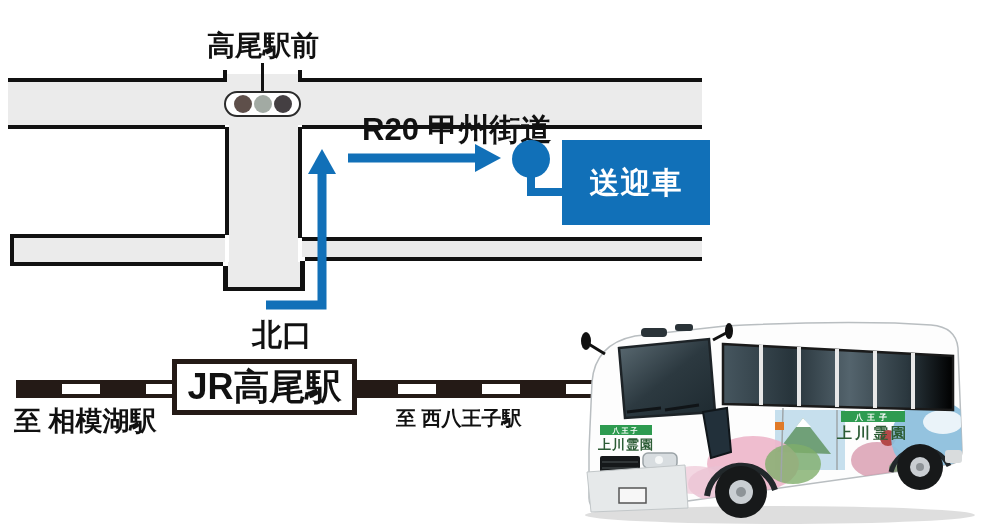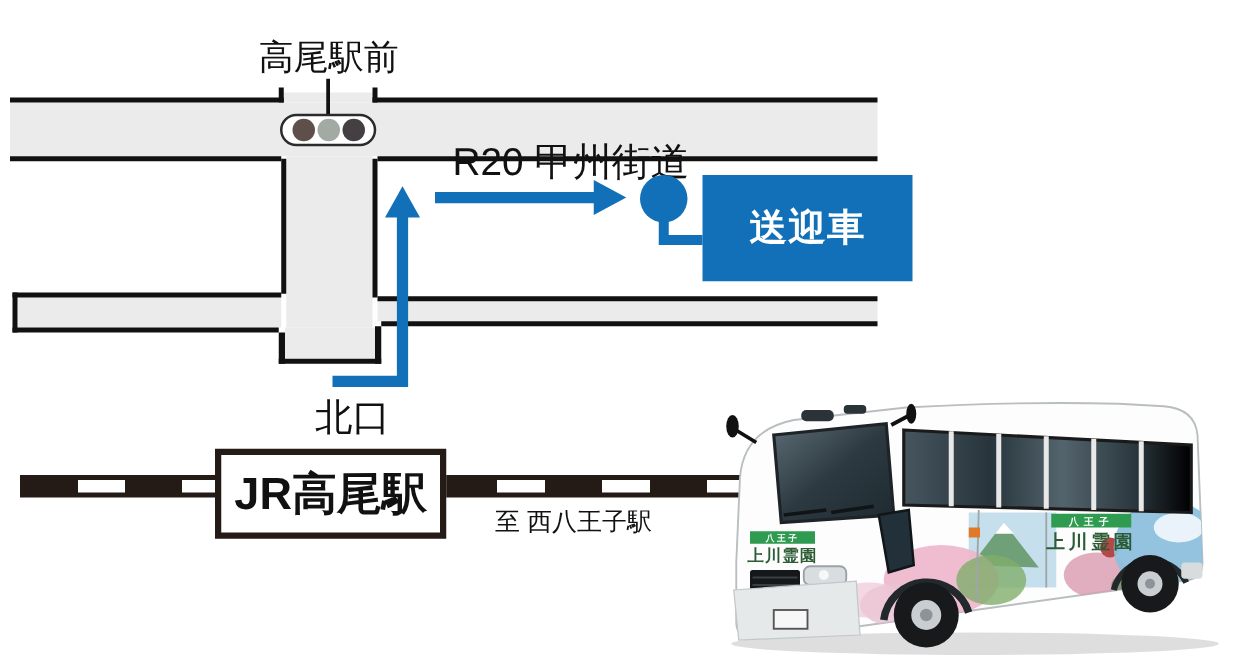--- a/index.html
+++ b/index.html
@@ -16,48 +16,48 @@
   *{margin:0;padding:0;box-sizing:border-box;}
   html,body{background:#fff;}
   .canvas{
     position:relative;width:1000px;height:527px;background:#fff;overflow:hidden;
     font-family:"Liberation Sans","DejaVu Sans",sans-serif;color:var(--line-black);
   }
   .abs{position:absolute;}
   
   .gray{background:var(--road-gray);}
   .bk{background:var(--line-black);}
-  .label{font-weight:400;color:var(--line-black);white-space:nowrap;line-height:1;}
+  .label{font-weight:700;color:var(--line-black);white-space:nowrap;line-height:1;}
   
   .signal{
     left:224px;top:91px;width:77px;height:26px;background:#fff;
     border:2.5px solid #2b2b2b;border-radius:14px;
     display:flex;align-items:center;justify-content:center;gap:2px;z-index:4;
   }
   .signal .lamp{width:18px;height:18px;border-radius:50%;}
   .lamp1{background:var(--signal-left);}
   .lamp2{background:var(--signal-center);}
   .lamp3{background:var(--signal-right);}
   
   .route-svg{left:0;top:0;z-index:5;pointer-events:none;}
   
   .pickup-box{
-    left:562px;top:140px;width:168px;height:85px;background:var(--route-blue);
+    left:562px;top:140px;width:148px;height:85px;background:var(--route-blue);
     display:flex;flex-direction:column;align-items:center;justify-content:center;
     z-index:6;color:#fff;font-weight:700;font-size:30px;line-height:1.25;letter-spacing:1px;
     white-space:nowrap;
   }
   
   .railway{left:16px;top:380px;width:644px;height:18px;background:var(--rail-brown);z-index:1;}
   .railway .dashes{
     position:absolute;left:0;top:4px;width:100%;height:10px;
     background:repeating-linear-gradient(90deg,transparent 0 46px,#fff 46px 84px);
   }
   .station-box{
-    left:172px;top:359px;width:185px;height:72px;background:#fff;
+    left:172px;top:359px;width:185px;height:56px;background:#fff;
     border:5px solid var(--rail-brown);z-index:2;
     display:flex;align-items:center;justify-content:center;
     font-weight:700;font-size:36px;white-space:nowrap;
   }
   .bus-wrap{left:575px;top:312px;width:420px;height:215px;z-index:7;}
 </style>
 </head>
 <body>
 
 <div class="canvas">
@@ -108,20 +108,21 @@
   <div class="abs pickup-box">
     <span>送迎車</span>
   </div>
 
   <div class="abs railway">
     <div class="dashes"></div>
   </div>
   <div class="abs station-box">
     <span>JR高尾駅</span>
   </div>
+  <div class="abs label" style="left:14px;top:408px;font-size:27px;z-index:3;">至 相模湖駅</div>
   <div class="abs label" style="left:396px;top:408px;font-size:20px;z-index:3;">至 西八王子駅</div>
 
   <div class="abs bus-wrap">
     <svg width="420" height="215" viewBox="0 0 420 215">
       <defs>
         <linearGradient id="winGrad" x1="0" y1="0" x2="1" y2="0">
           <stop offset="0" stop-color="#46565f"></stop>
           <stop offset="0.3" stop-color="#27343b"></stop>
           <stop offset="0.55" stop-color="#54646d"></stop>
           <stop offset="0.8" stop-color="#2b383f"></stop>

